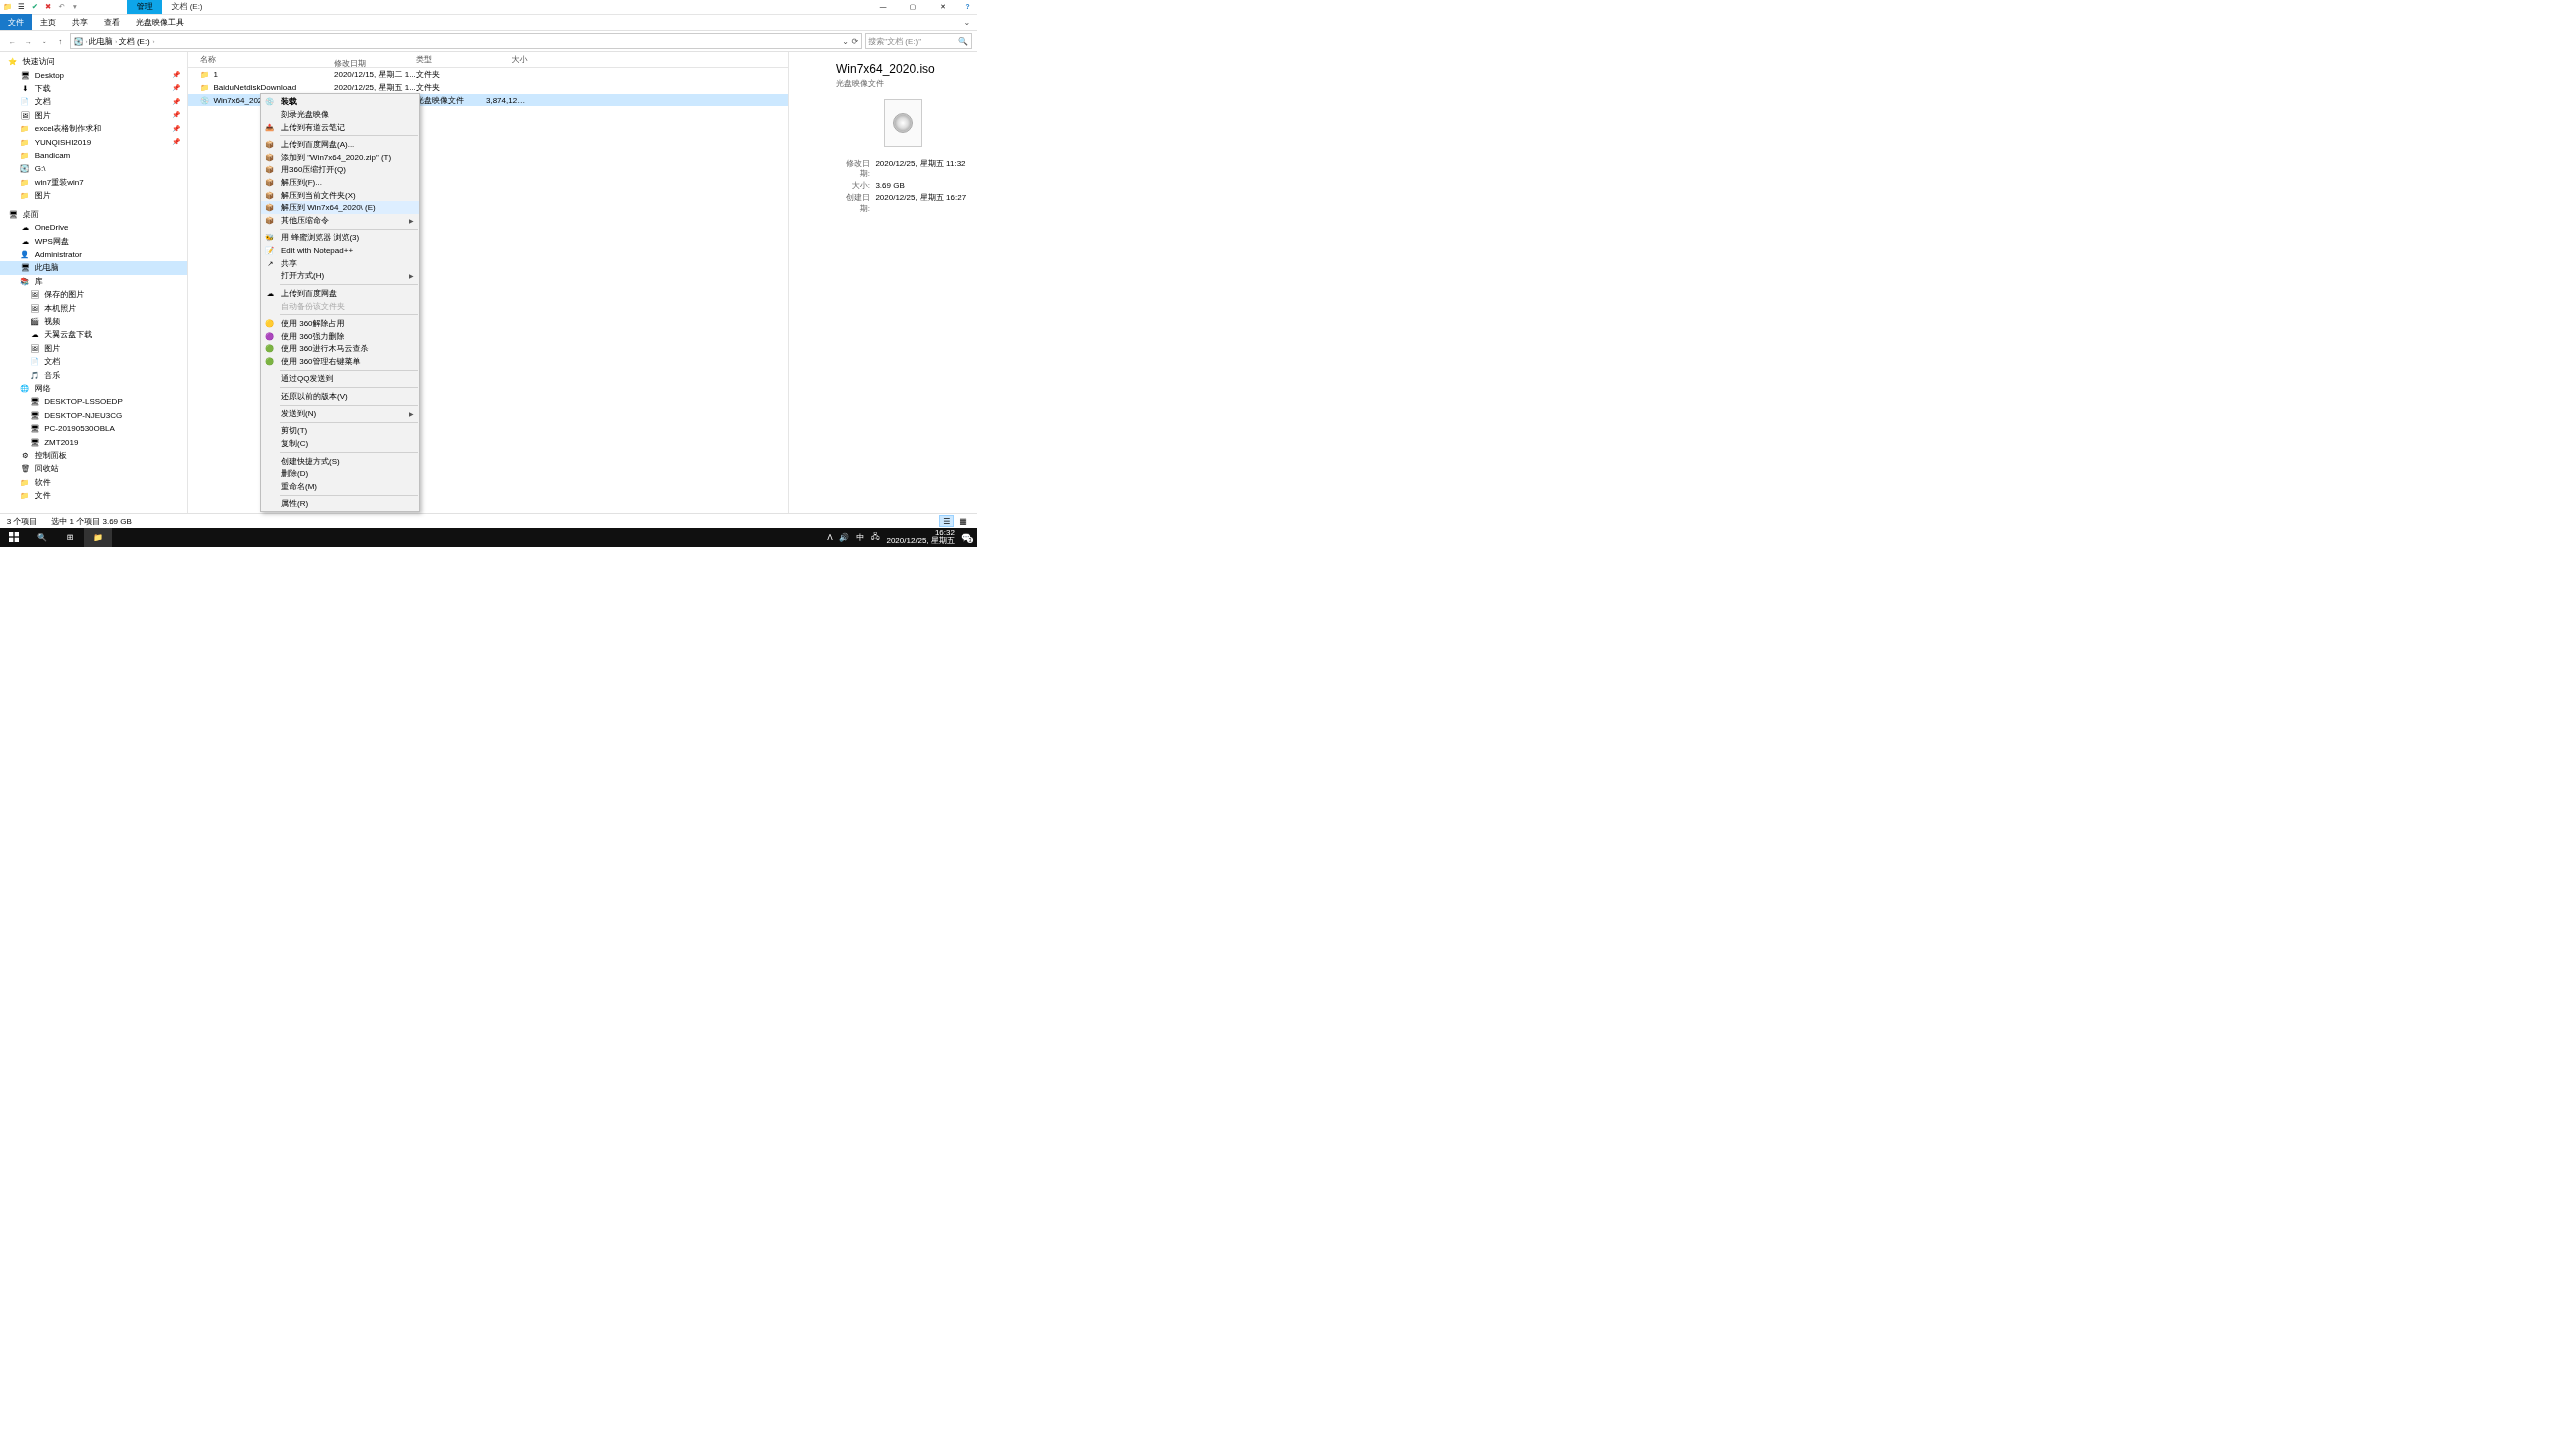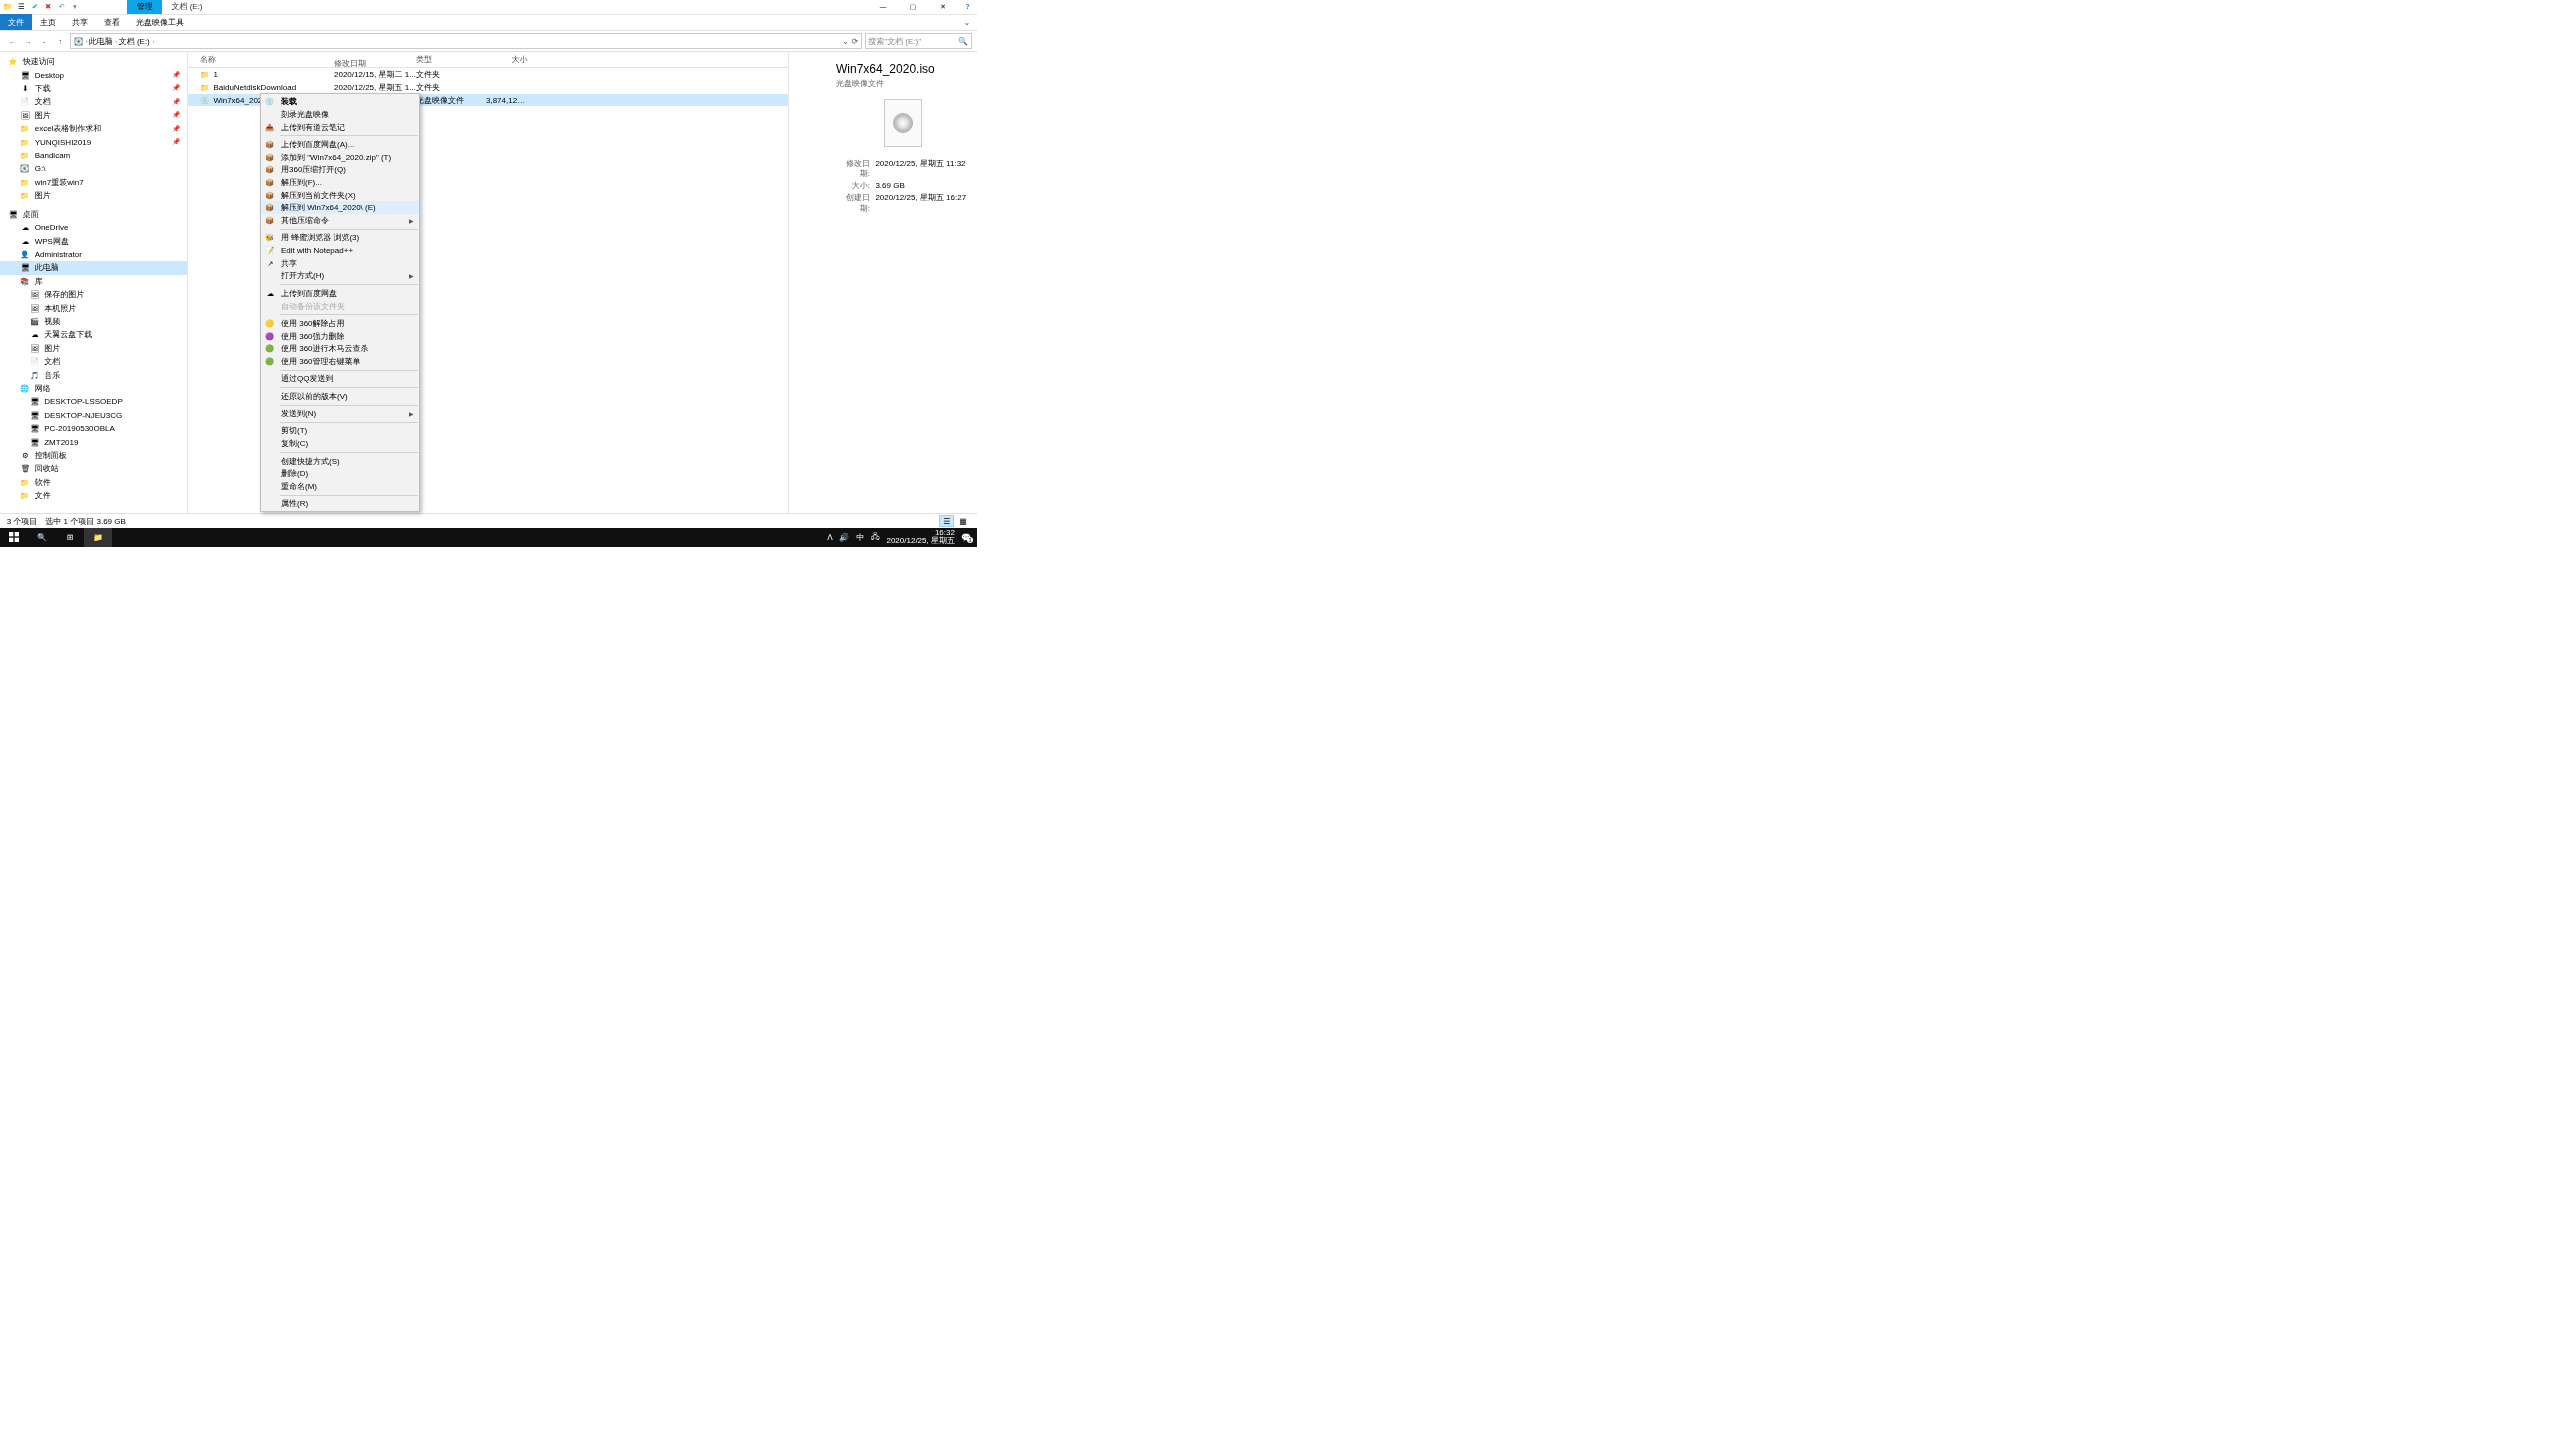--- a/index.html
+++ b/index.html
@@ -40,21 +40,21 @@
   .row .c { overflow:hidden; white-space:nowrap; text-overflow:ellipsis;}
   .row .c.name{width:146px;padding-left:12px;display:flex;align-items:center;gap:2.7px;}
   .row .c.date{width:82px;} .row .c.type{width:70px;} .row .c.size{width:47px;text-align:right;padding-right:5.4px;}
   .preview { width:149px; padding:9.4px 8px;}
   .pv-title { font-size:12px; font-weight:400; margin-bottom:2.7px; word-break:break-all;}
   .pv-sub { font-size:8px; color:#666; margin-bottom:9.4px;}
   .pv-thumb { width:38px; height:48px; border:0.7px solid #ccc; margin:0 auto 12px; display:flex; align-items:center; justify-content:center; background:#fafafa;}
   .pv-disc { width:20px; height:20px; border-radius:50%; background:radial-gradient(circle,#fff 0%,#ddd 40%,#bbb 60%,#eee 100%); border:0.7px solid #aaa;}
   .pv-meta { font-size:8px; line-height:10.7px; display:grid; grid-template-columns:34px 1fr; gap:1.3px 5.4px;}
   .pv-meta .k{color:#666;text-align:right;} .pv-meta .v{color:#000;}
-  .status { height:14.8px; border-top:0.7px solid #e1e1e1; display:flex; align-items:center; padding:0 6.7px; font-size:8px; gap:8px;}
+  .status { height:14.8px; border-top:0.7px solid #e1e1e1; display:flex; align-items:center; padding:0 6.7px; font-size:8px; gap:14px;}
   .status .r { margin-left:auto; display:flex; gap:1.3px;}
   .viewbtn { width:14.8px; height:12px; border:0.7px solid transparent; display:flex; align-items:center; justify-content:center;}
   .viewbtn.act { background:#cce8ff; border-color:#99d1ff;}
   .taskbar { height:19px; background:#101010; display:flex; align-items:center; color:#fff;}
   .tbtn { width:28px; height:19px; display:flex; align-items:center; justify-content:center;}
   .tbtn.active { background:#333;}
   .tray { margin-left:auto; display:flex; align-items:center; gap:6.7px; padding-right:5.4px; font-size:7.4px; color:#fff;}
   .clock { text-align:right; line-height:8px; font-size:7.4px;}
   .ctxmenu { position:absolute; left:260px; top:93px; width:160px; background:#f2f2f2; border:0.7px solid #bfbfbf; box-shadow:2px 2px 4px rgba(0,0,0,.25); padding:1.3px 0;}
   .ctxitem { height:12.7px; display:flex; align-items:center; padding-left:20px; font-size:8px; position:relative;}

